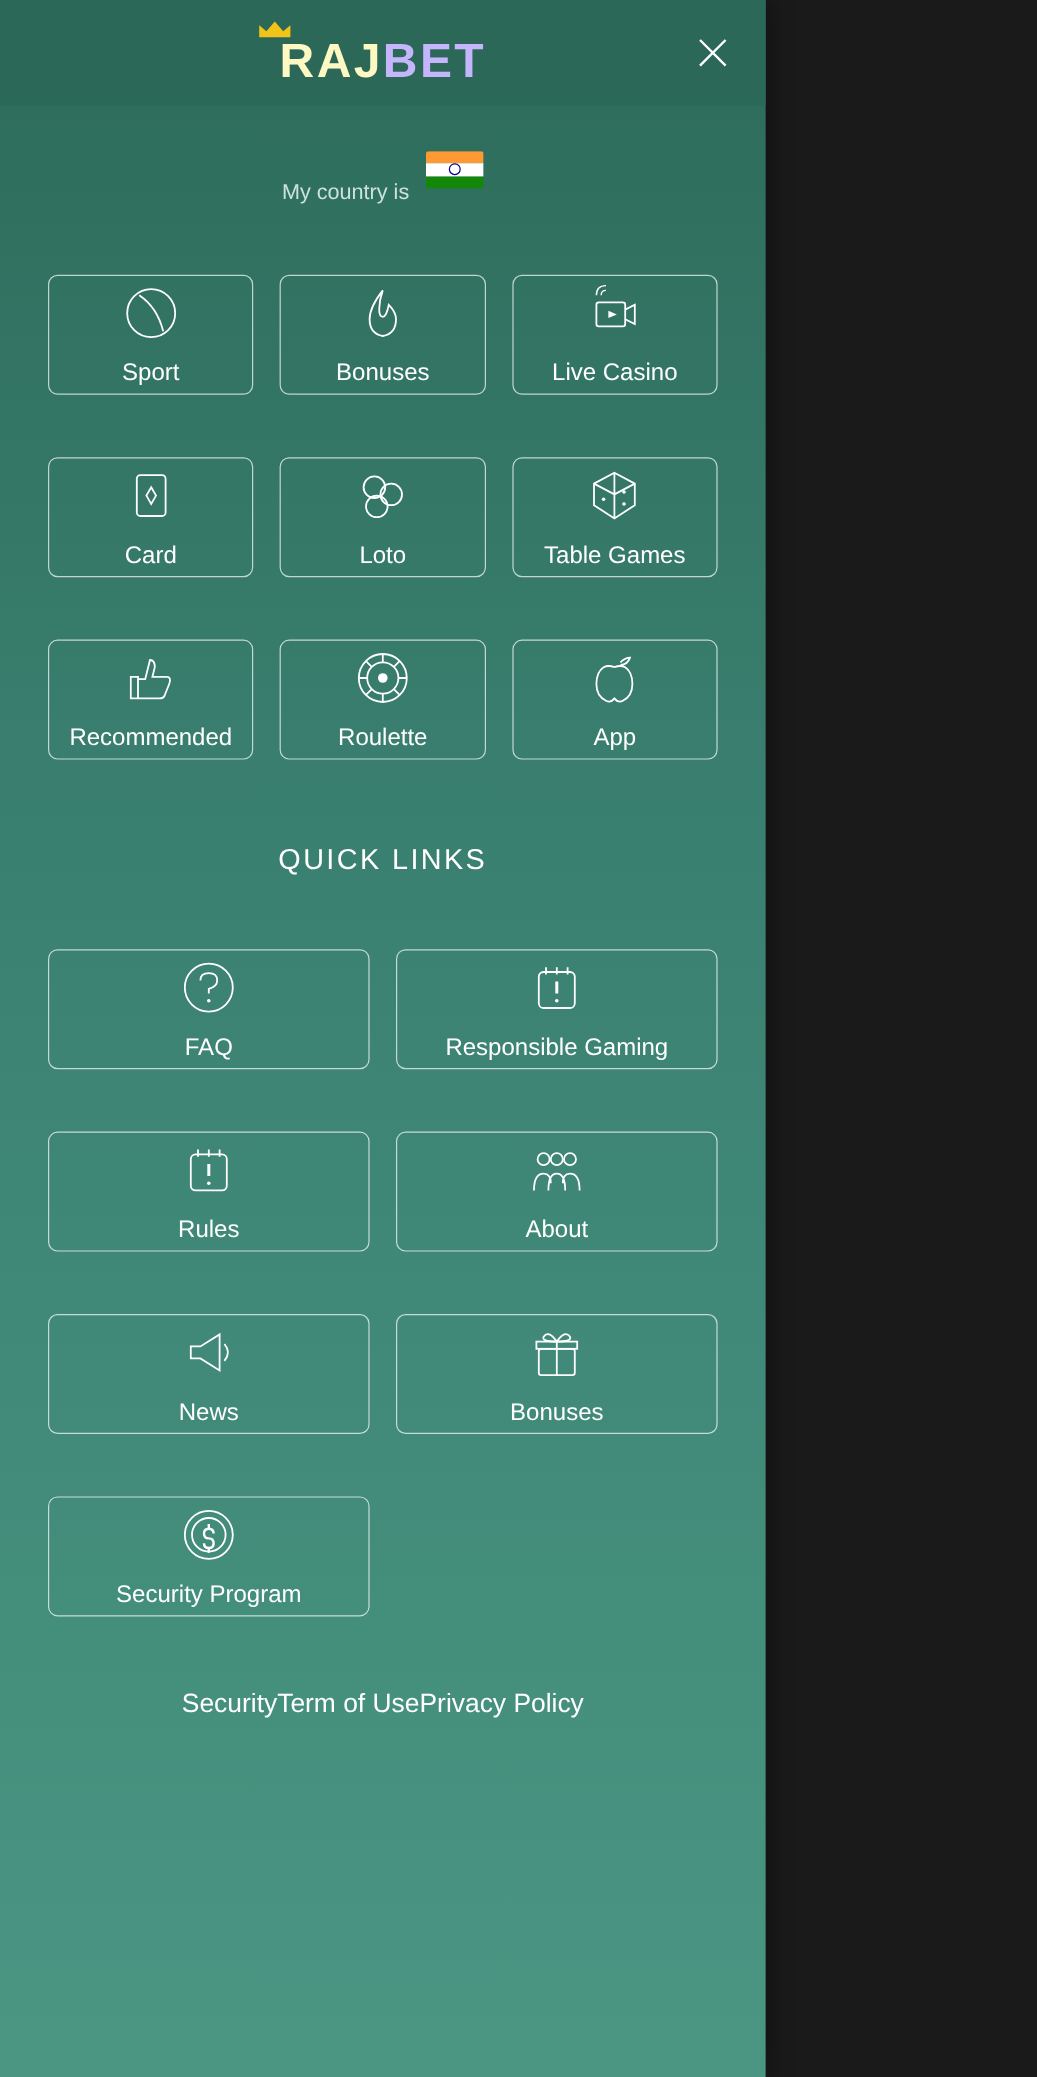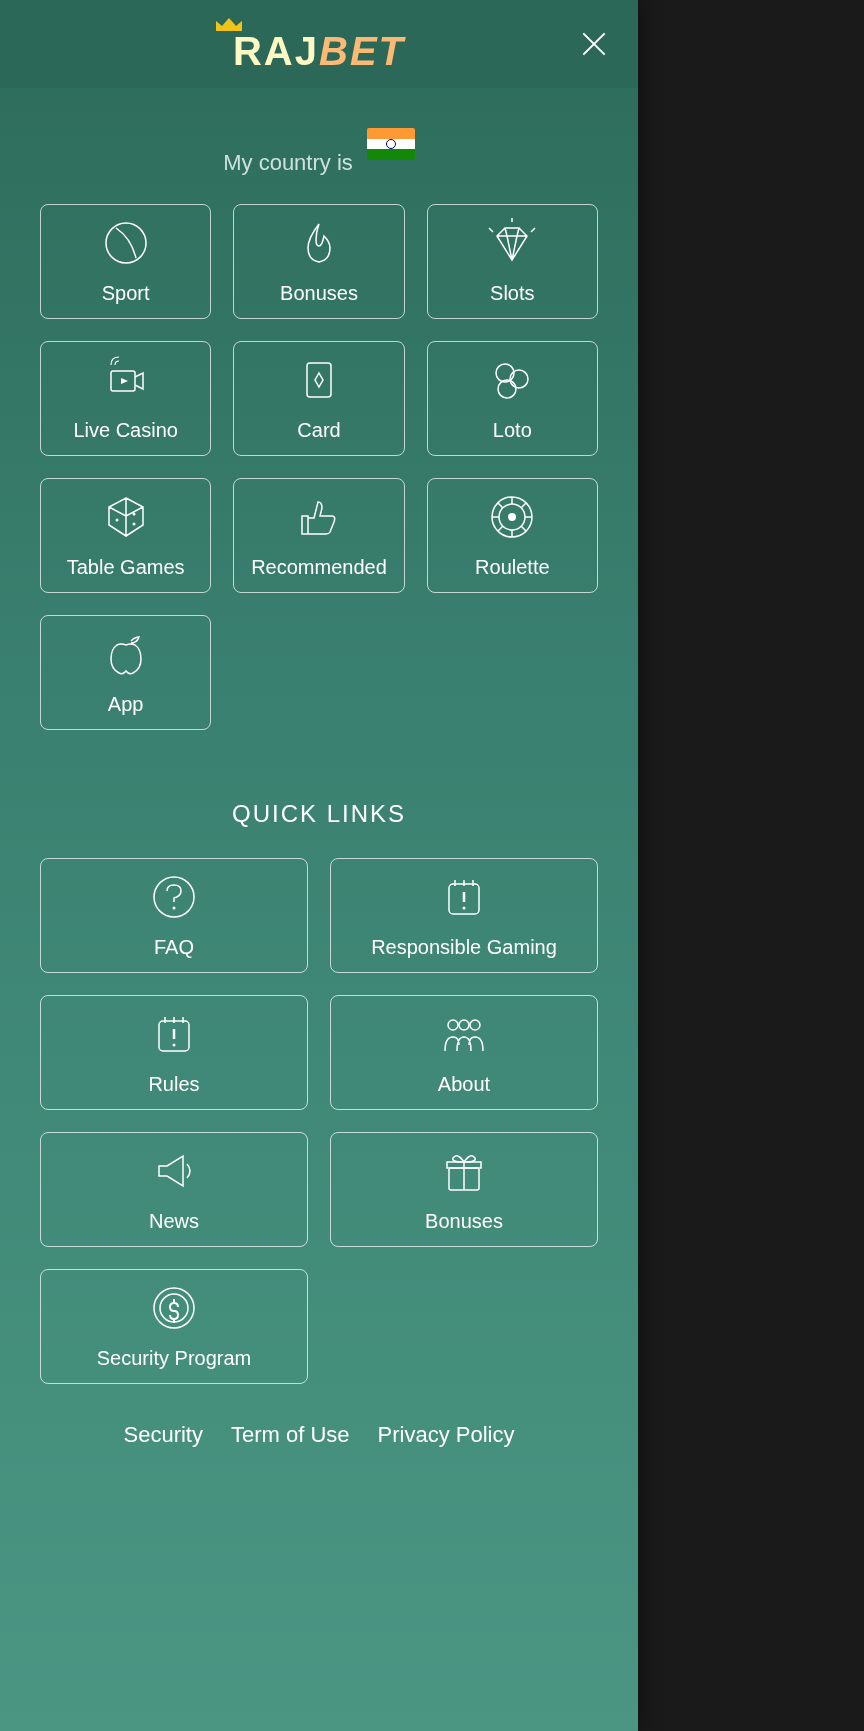--- a/index.html
+++ b/index.html
@@ -32,21 +32,21 @@
     flex-direction: column;
   }
   .logo-text {
     font-size: 40px;
     font-weight: 800;
     letter-spacing: 2px;
     display: flex;
     align-items: baseline;
   }
   .logo-raj { color: #fef9c3; }
-  .logo-bet { color: #fdba74; font-style: italic; }
+  .logo-bet { color: #c4b5fd; }
   .crown {
     width: 30px;
     height: 18px;
     margin-bottom: -4px;
     margin-left: -180px;
   }
   .close-btn {
     position: absolute;
     right: 28px;
     top: 50%;
@@ -58,21 +58,21 @@
   .close-btn svg { width: 100%; height: 100%; }
   .country-row {
     display: flex;
     align-items: center;
     justify-content: center;
     gap: 14px;
     padding: 24px 0 10px;
   }
   .country-text {
     color: #cde2db;
-    font-size: 22px;
+    font-size: 18px;
     margin-top: 38px;
   }
   .flag {
     width: 48px;
     height: 32px;
     border-radius: 2px;
     overflow: hidden;
     position: relative;
   }
   .flag-stripe { width: 100%; height: 33.33%; }
@@ -84,27 +84,28 @@
   }
   .grid {
     display: grid;
     grid-template-columns: repeat(3, 1fr);
     gap: 22px;
     padding: 18px 40px 0;
   }
   .tile {
     border: 1.5px solid rgba(255,255,255,0.7);
     border-radius: 8px;
-    height: 115px;
+    height: 100px;
     display: flex;
     flex-direction: column;
     align-items: center;
     justify-content: center;
     gap: 14px;
     cursor: pointer;
+    margin-top: 30px;
   }
   .tile-icon {
     width: 50px;
     height: 50px;
     display: flex;
     align-items: center;
     justify-content: center;
   }
   .tile-icon svg { width: 100%; height: 100%; stroke: #ffffff; fill: none; stroke-width: 1.5; }
   .tile-label {
@@ -125,22 +126,21 @@
   }
   .quick-grid {
     display: grid;
     grid-template-columns: repeat(2, 1fr);
     gap: 22px;
     padding: 0 40px;
   }
   .footer-links {
     display: flex;
     justify-content: center;
-    gap: 28px;
-    margin-top: 38px;
+    margin-top: 60px;
   }
   .footer-link {
     color: #ffffff;
     font-size: 22px;
     font-weight: 500;
     cursor: pointer;
   }
 </style>
 </head>
 <body>
@@ -188,28 +188,20 @@
         <div class="tile-icon">
           <svg viewBox="0 0 50 50">
             <use href="#flame-icon"></use>
           </svg>
         </div>
         <div class="tile-label">Bonuses</div>
       </div>
       <div class="tile">
         <div class="tile-icon">
           <svg viewBox="0 0 50 50">
-            <use href="#diamond-icon"></use>
-          </svg>
-        </div>
-        <div class="tile-label">Slots</div>
-      </div>
-      <div class="tile">
-        <div class="tile-icon">
-          <svg viewBox="0 0 50 50">
             <use href="#live-camera-icon"></use>
           </svg>
         </div>
         <div class="tile-label">Live Casino</div>
       </div>
       <div class="tile">
         <div class="tile-icon">
           <svg viewBox="0 0 50 50">
             <use href="#card-icon"></use>
           </svg>

